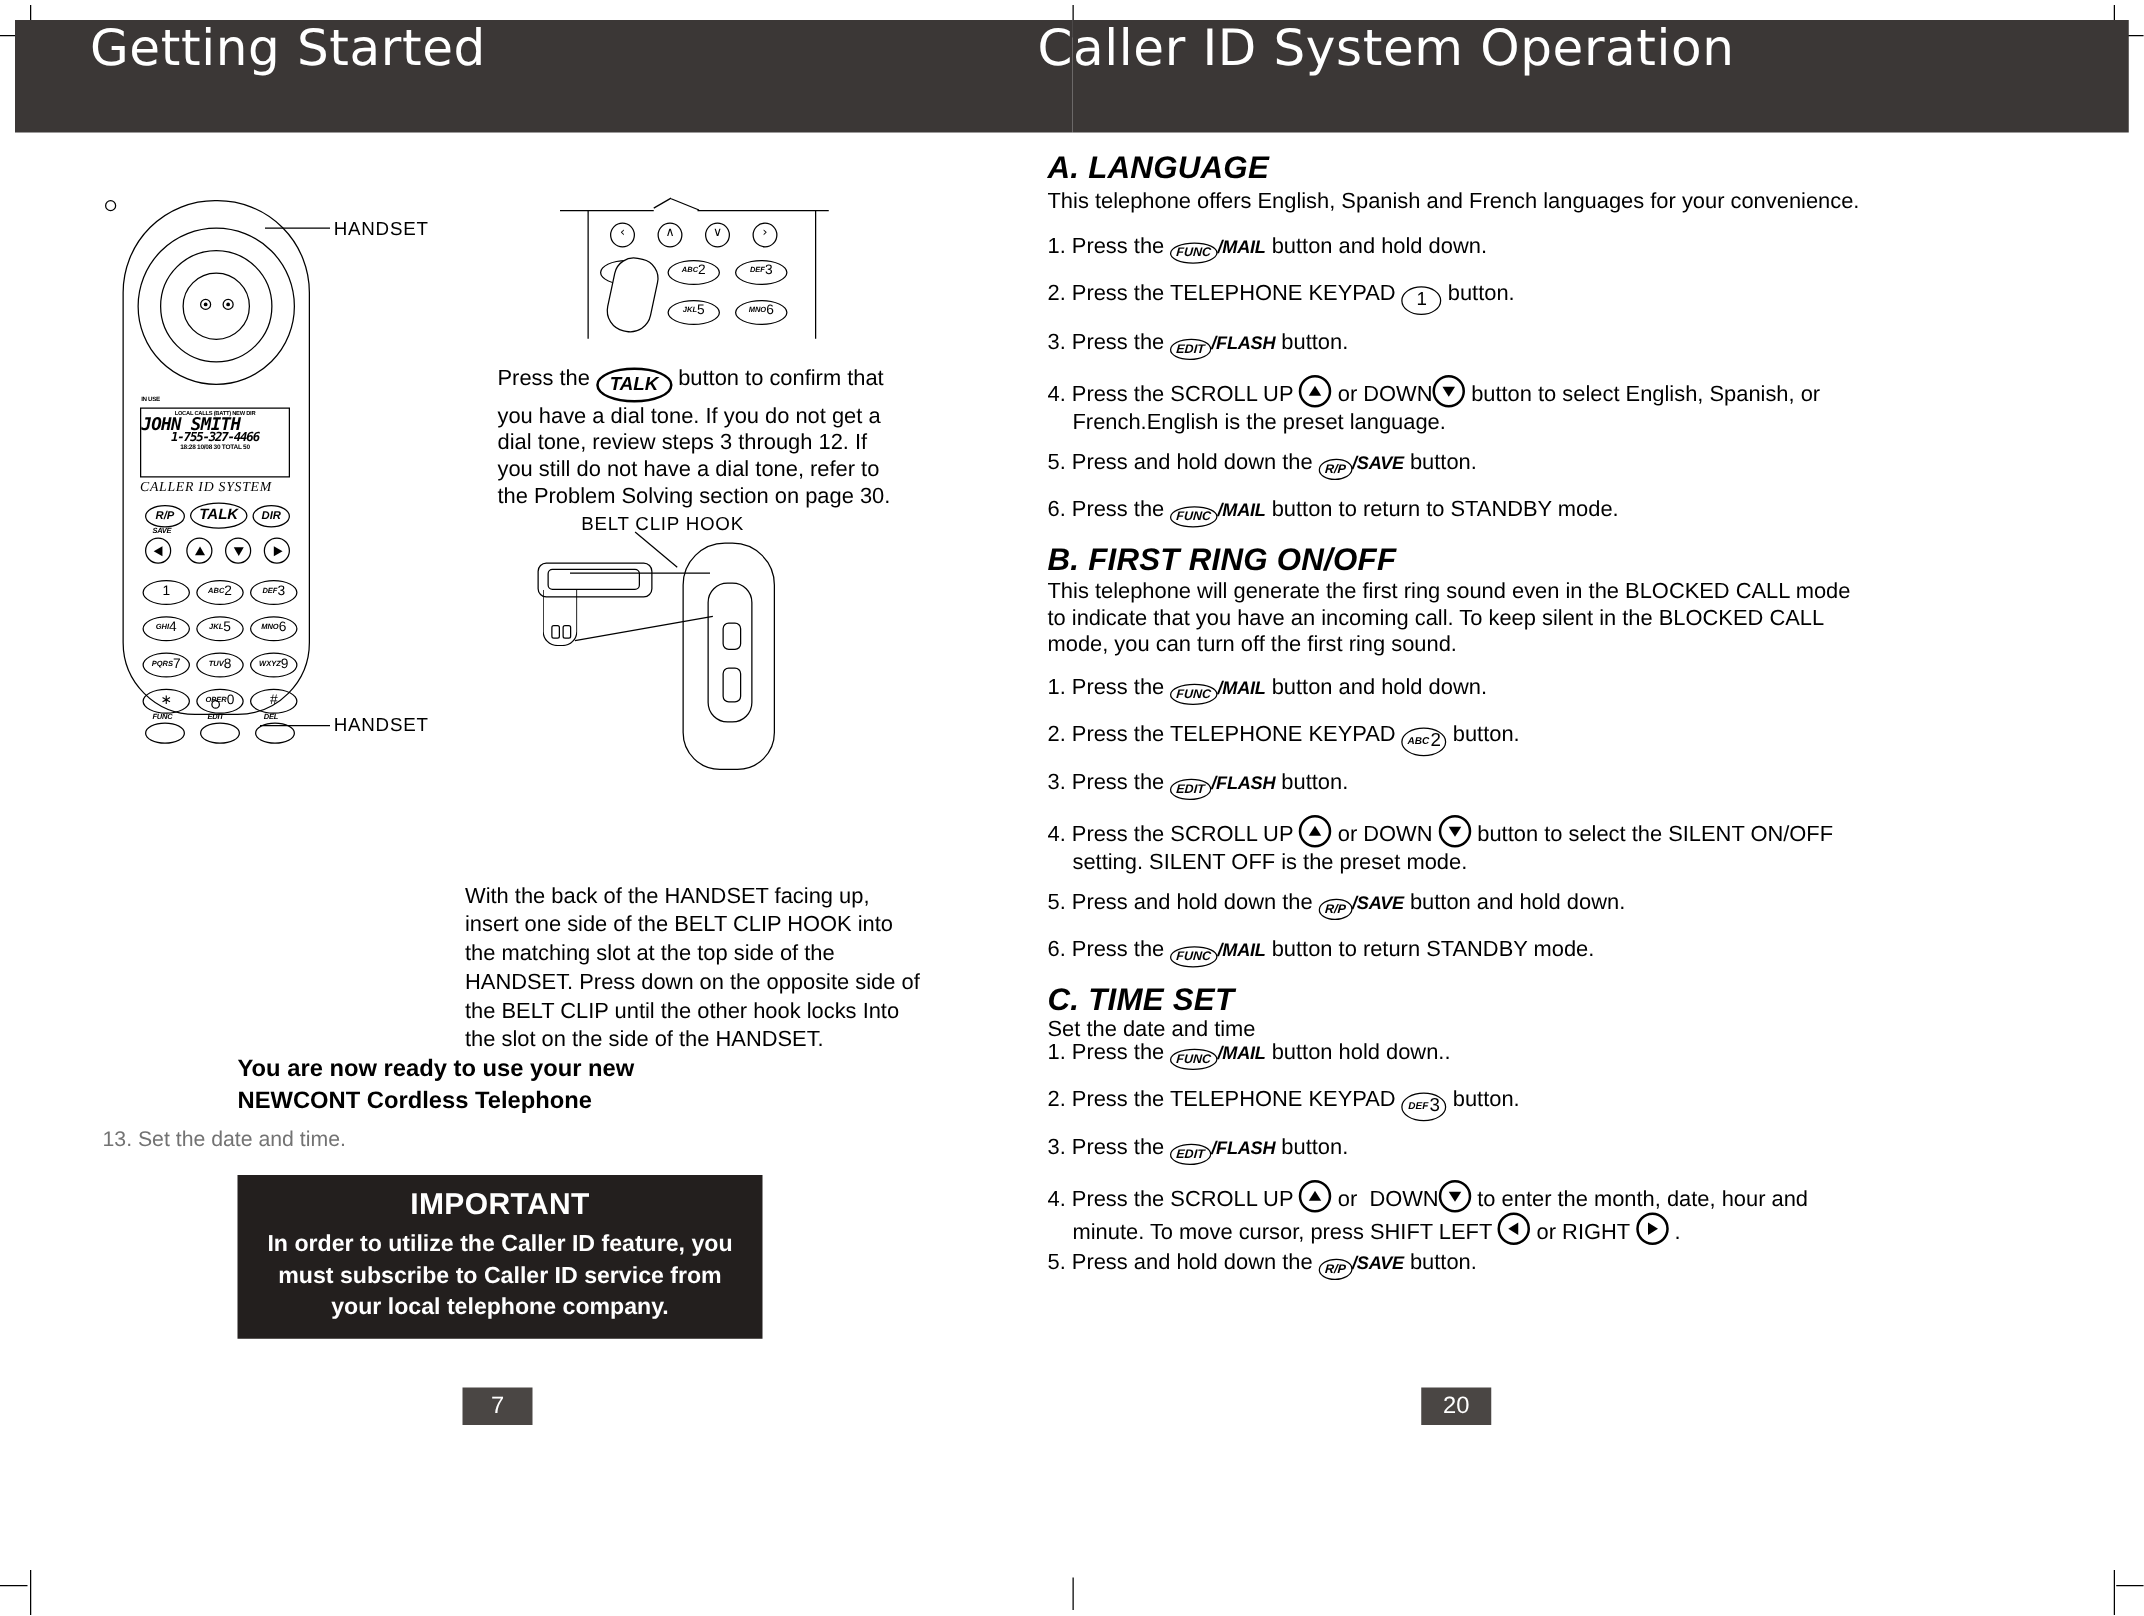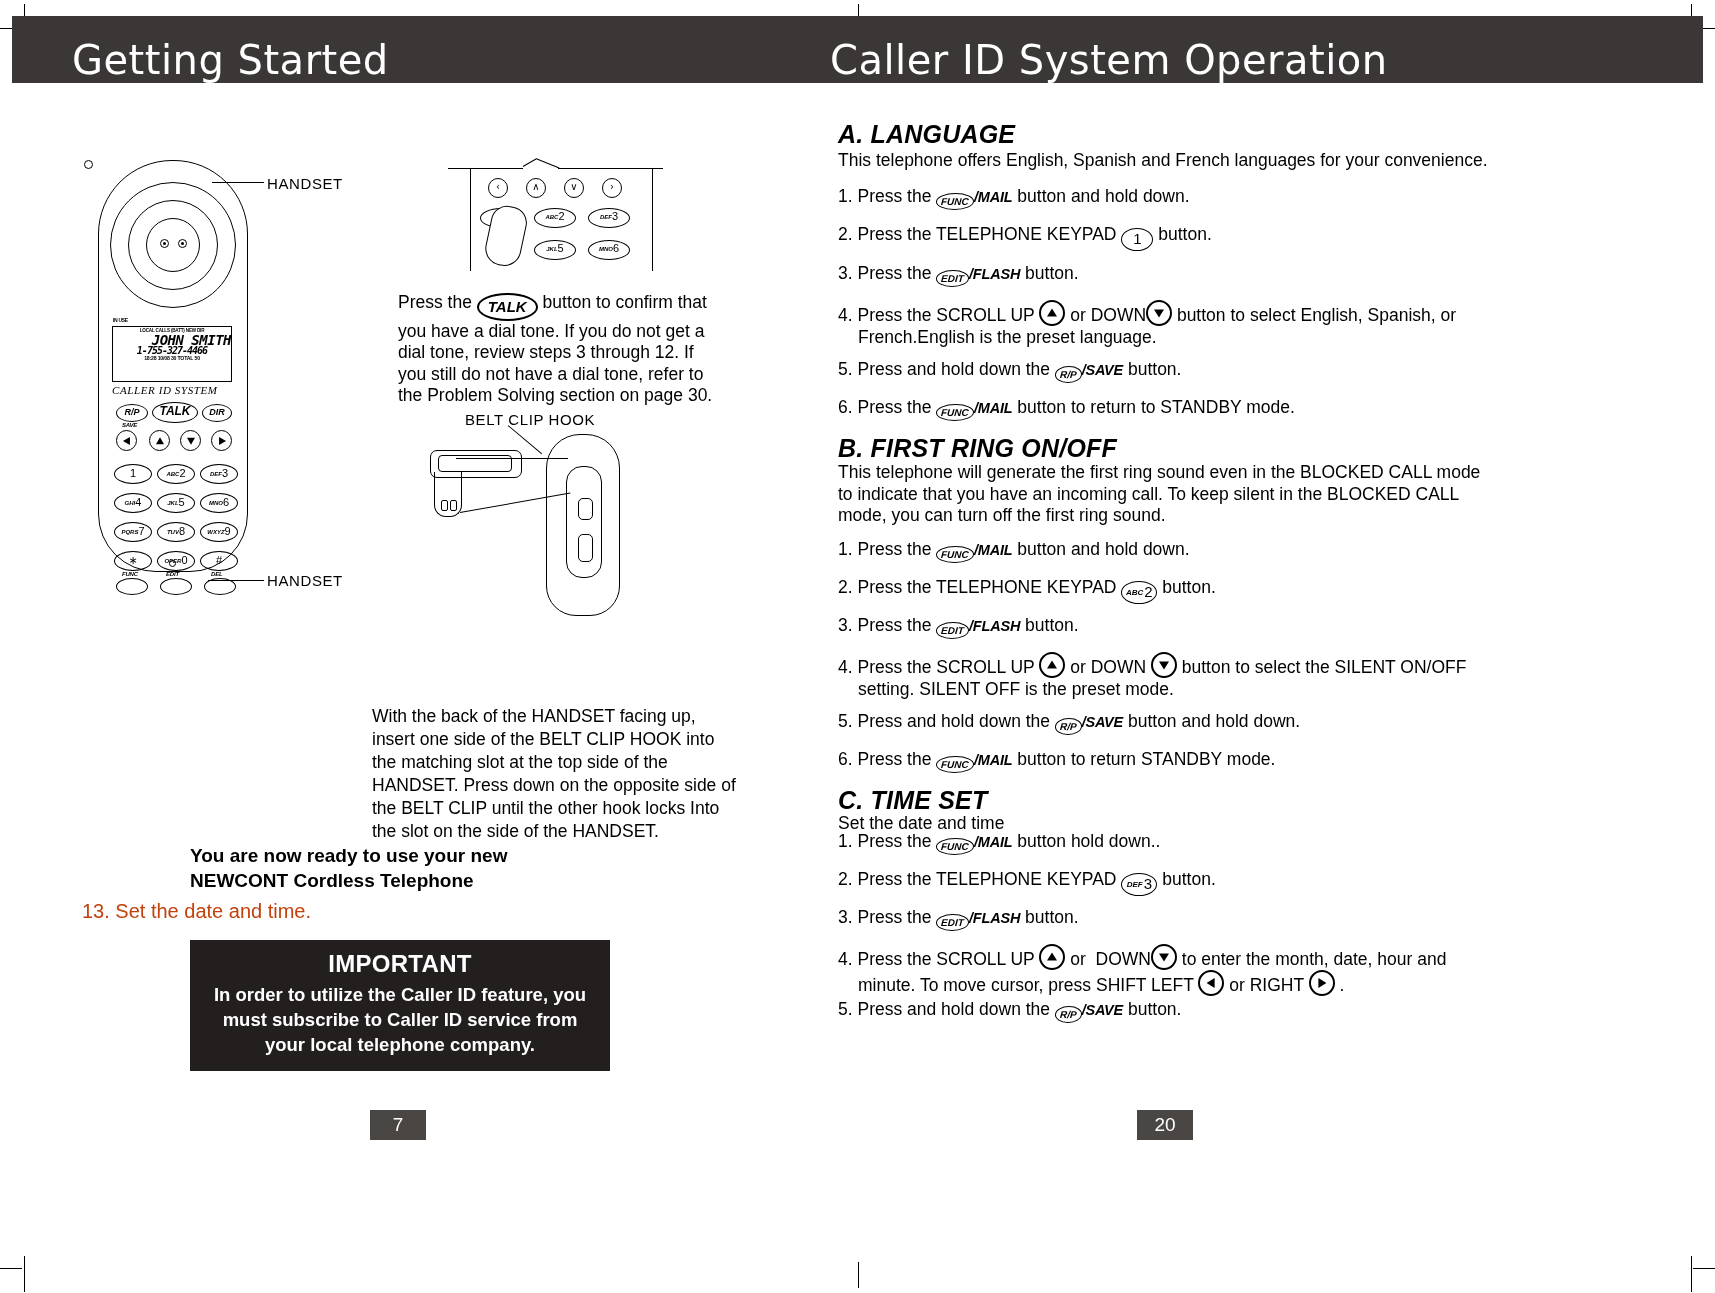--- a/index.html
+++ b/index.html
@@ -4,30 +4,30 @@
 <style>
   html,body{margin:0;padding:0;background:#ffffff;}
   body{width:1715px;height:1293px;position:relative;overflow:hidden;
        font-family:"Liberation Sans",sans-serif;color:#000;}
 
   
   .cropmark{position:absolute;background:#000;}
   .page-center-line{position:absolute;background:#000;width:1px;}
 
   
-  .header-bar{position:absolute;background:#3b3736;height:67px;display:flex;align-items:flex-end;}
+  .header-bar{position:absolute;background:#3b3736;height:90px;display:flex;align-items:flex-start;}
   .header-bar .htitle{color:#ffffff;font-size:40px;font-weight:400;letter-spacing:0.5px;
         font-family:"DejaVu Sans",sans-serif;}
   #header-left{left:12px;top:16px;width:846px;}
   #header-left .htitle{margin-left:60px;}
   #header-right{left:858px;top:16px;width:845px;}
   #header-right .htitle{margin-left:-28px;}
 
   
-  .txt{position:absolute;font-size:20px;line-height:23px;color:#c2410c;}
+  .txt{position:absolute;font-size:17px;line-height:23px;color:#737373;}
   .sect-head{position:absolute;font-size:25px;font-style:italic;font-weight:bold;letter-spacing:0.2px;}
   .step{position:absolute;font-size:17.5px;line-height:22px;}
   .para{position:absolute;font-size:17.5px;line-height:21.5px;}
 
   
   .oval{display:inline-block;border:1.6px solid #000;border-radius:50%;
         padding:0 4px;font-size:10px;font-style:italic;font-weight:bold;
         line-height:15px;vertical-align:-3px;transform:skewX(-4deg);}
   .bsuffix{font-size:14.5px;font-style:italic;font-weight:bold;letter-spacing:-0.2px;}
   .keycirc{display:inline-block;width:30px;height:21px;border:1.7px solid #000;border-radius:50%;
@@ -65,21 +65,21 @@
   #hs-ear-mid{left:44px;top:40px;width:88px;height:88px;border-radius:50%;}
   #hs-ear-in{left:62px;top:58px;width:52px;height:52px;border-radius:50%;}
   .hs-dot{position:absolute;width:7px;height:7px;border:1.5px solid #000;border-radius:50%;}
   .hs-dot i{position:absolute;left:1.5px;top:1.5px;width:3px;height:3px;background:#000;border-radius:50%;}
   #hs-led{left:30px;top:148px;width:7px;height:7px;border:1.2px solid #000;border-radius:50%;}
   #hs-led-text{position:absolute;left:29px;top:157px;font-size:5px;font-weight:bold;letter-spacing:-0.3px;}
   #hs-lcd{position:absolute;left:28px;top:166px;width:118px;height:54px;border:1.5px solid #000;
         background:#fff;}
   .lcd-icons{font-size:4.6px;letter-spacing:-0.2px;text-align:center;margin-top:1px;font-weight:bold;}
   .lcd-name{font-family:"DejaVu Sans Mono",monospace;font-size:14px;font-style:italic;font-weight:bold;
-        text-align:right;letter-spacing:-0.5px;margin-top:-1px;}
+        text-align:left;letter-spacing:-0.5px;margin-top:-1px;}
   .lcd-num{font-family:"DejaVu Sans Mono",monospace;font-size:10px;font-style:italic;font-weight:bold;
         text-align:center;letter-spacing:-1px;margin-top:-3px;}
   .lcd-status{font-size:5.2px;text-align:center;letter-spacing:-0.2px;margin-top:-1px;font-weight:bold;}
   #hs-brand{position:absolute;left:28px;top:224px;width:118px;text-align:left;
         font-size:11px;font-style:italic;letter-spacing:0.6px;font-family:"Liberation Serif",serif;}
   .hs-key{position:absolute;border:1.6px solid #000;border-radius:50%;text-align:center;
         font-size:11px;line-height:16px;}
   .hs-key .sm{font-size:6px;font-style:italic;font-weight:bold;vertical-align:1.5px;}
   .hs-oval{position:absolute;border:1.6px solid #000;border-radius:50%;text-align:center;
         font-size:9px;font-style:italic;font-weight:bold;line-height:14px;}

